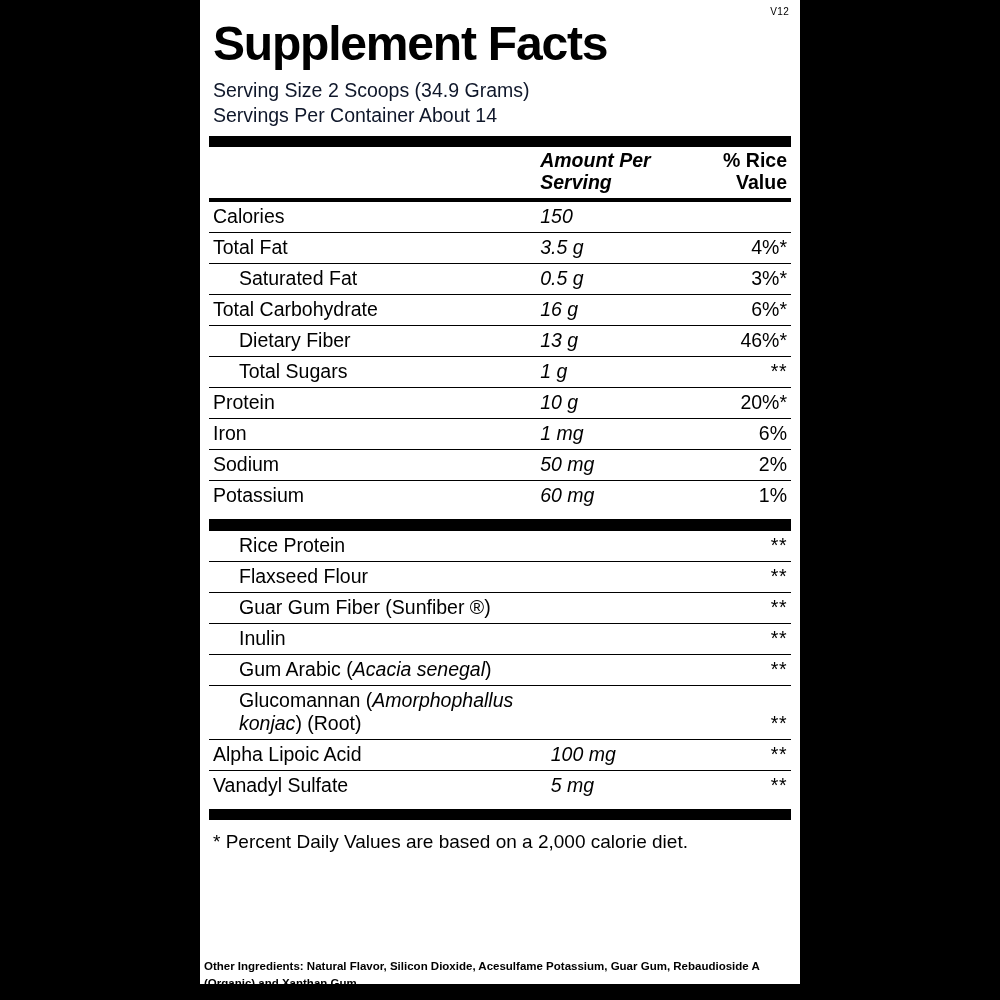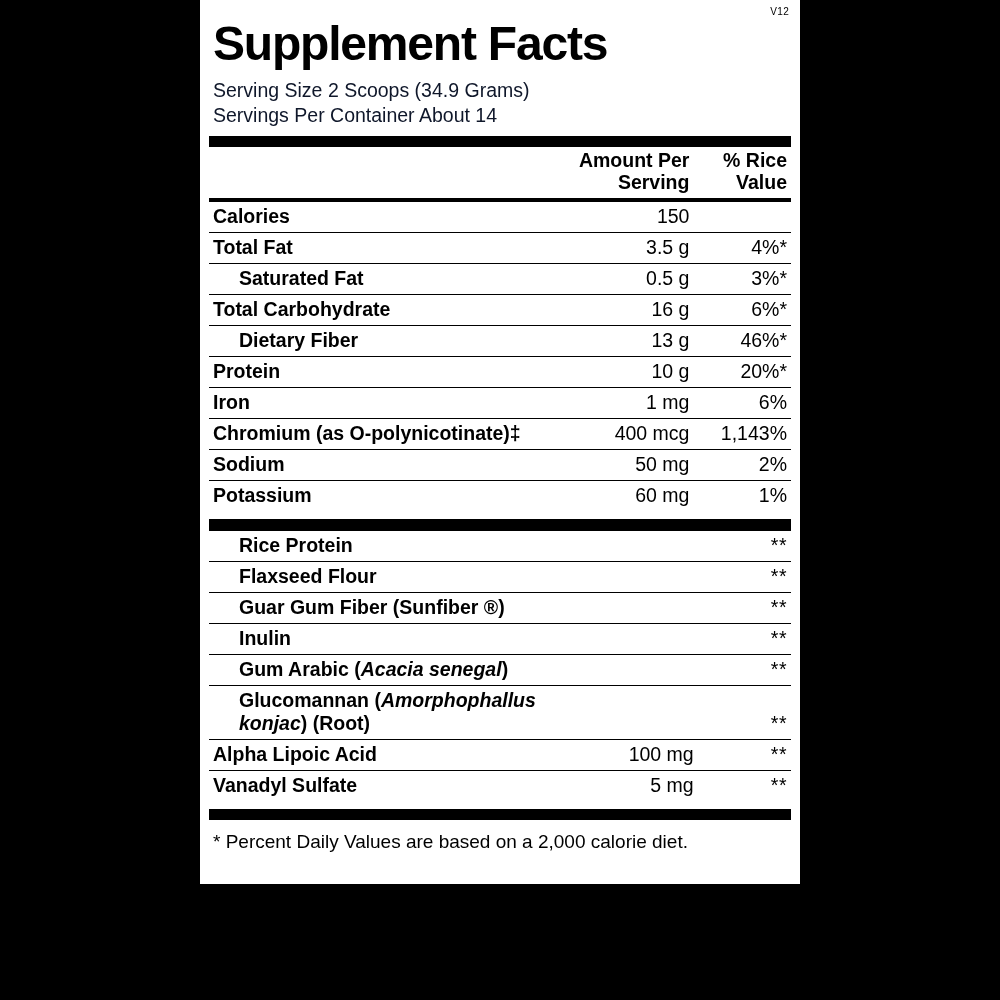--- a/index.html
+++ b/index.html
@@ -17,21 +17,21 @@
     position: relative;
     width: 1000px;
     height: 1000px;
     background: #000000;
   }
   .panel {
     position: absolute;
     left: 200px;
     top: 0px;
     width: 600px;
-    height: 884px;
+    height: 984px;
     background: #ffffff;
     box-sizing: border-box;
   }
   .inner {
     position: absolute;
     left: 9px;
     top: 6px;
     right: 9px;
     bottom: 6px;
   }
@@ -75,22 +75,22 @@
     width: 100%;
     border-collapse: collapse;
     font-size: 19.5px;
     color: #000;
     table-layout: fixed;
   }
   table.facts td {
     padding: 3px 0 4px 0;
     vertical-align: bottom;
   }
-  .col-name { width: 57%; text-align: left; padding-left: 4px !important; font-weight: bold; }
-  .col-amt  { width: 26%; text-align: right; }
+  .col-name { width: 57%; text-align: left; padding-left: 4px !important; }
+  .col-amt  { width: 26%; text-align: left; font-style: italic; }
   .col-dv   { width: 17%; text-align: right; padding-right: 4px !important; }
 
   .head-row td {
     font-weight: bold;
     vertical-align: bottom;
     padding-bottom: 4px;
     padding-top: 5px;
     line-height: 1.12;
   }
   .brow td { border-top: 1.5px solid #000; }
@@ -183,35 +183,35 @@
           <td class="col-name">Total Carbohydrate</td>
           <td class="col-amt">16 g</td>
           <td class="col-dv">6%*</td>
         </tr>
         <tr class="brow">
           <td class="col-name indent1">Dietary Fiber</td>
           <td class="col-amt">13 g</td>
           <td class="col-dv">46%*</td>
         </tr>
         <tr class="brow">
+          <td class="col-name indent1">Total Sugars</td>
+          <td class="col-amt">1 g</td>
+          <td class="col-dv stars">**</td>
+        </tr>
+        <tr class="brow">
           <td class="col-name">Protein</td>
           <td class="col-amt">10 g</td>
           <td class="col-dv">20%*</td>
         </tr>
         <tr class="brow">
           <td class="col-name">Iron</td>
           <td class="col-amt">1 mg</td>
           <td class="col-dv">6%</td>
         </tr>
         <tr class="brow">
-          <td class="col-name">Chromium (as O-polynicotinate)‡</td>
-          <td class="col-amt">400 mcg</td>
-          <td class="col-dv">1,143%</td>
-        </tr>
-        <tr class="brow">
           <td class="col-name">Sodium</td>
           <td class="col-amt">50 mg</td>
           <td class="col-dv">2%</td>
         </tr>
         <tr class="brow">
           <td class="col-name">Potassium</td>
           <td class="col-amt">60 mg</td>
           <td class="col-dv">1%</td>
         </tr>
       </tbody>

